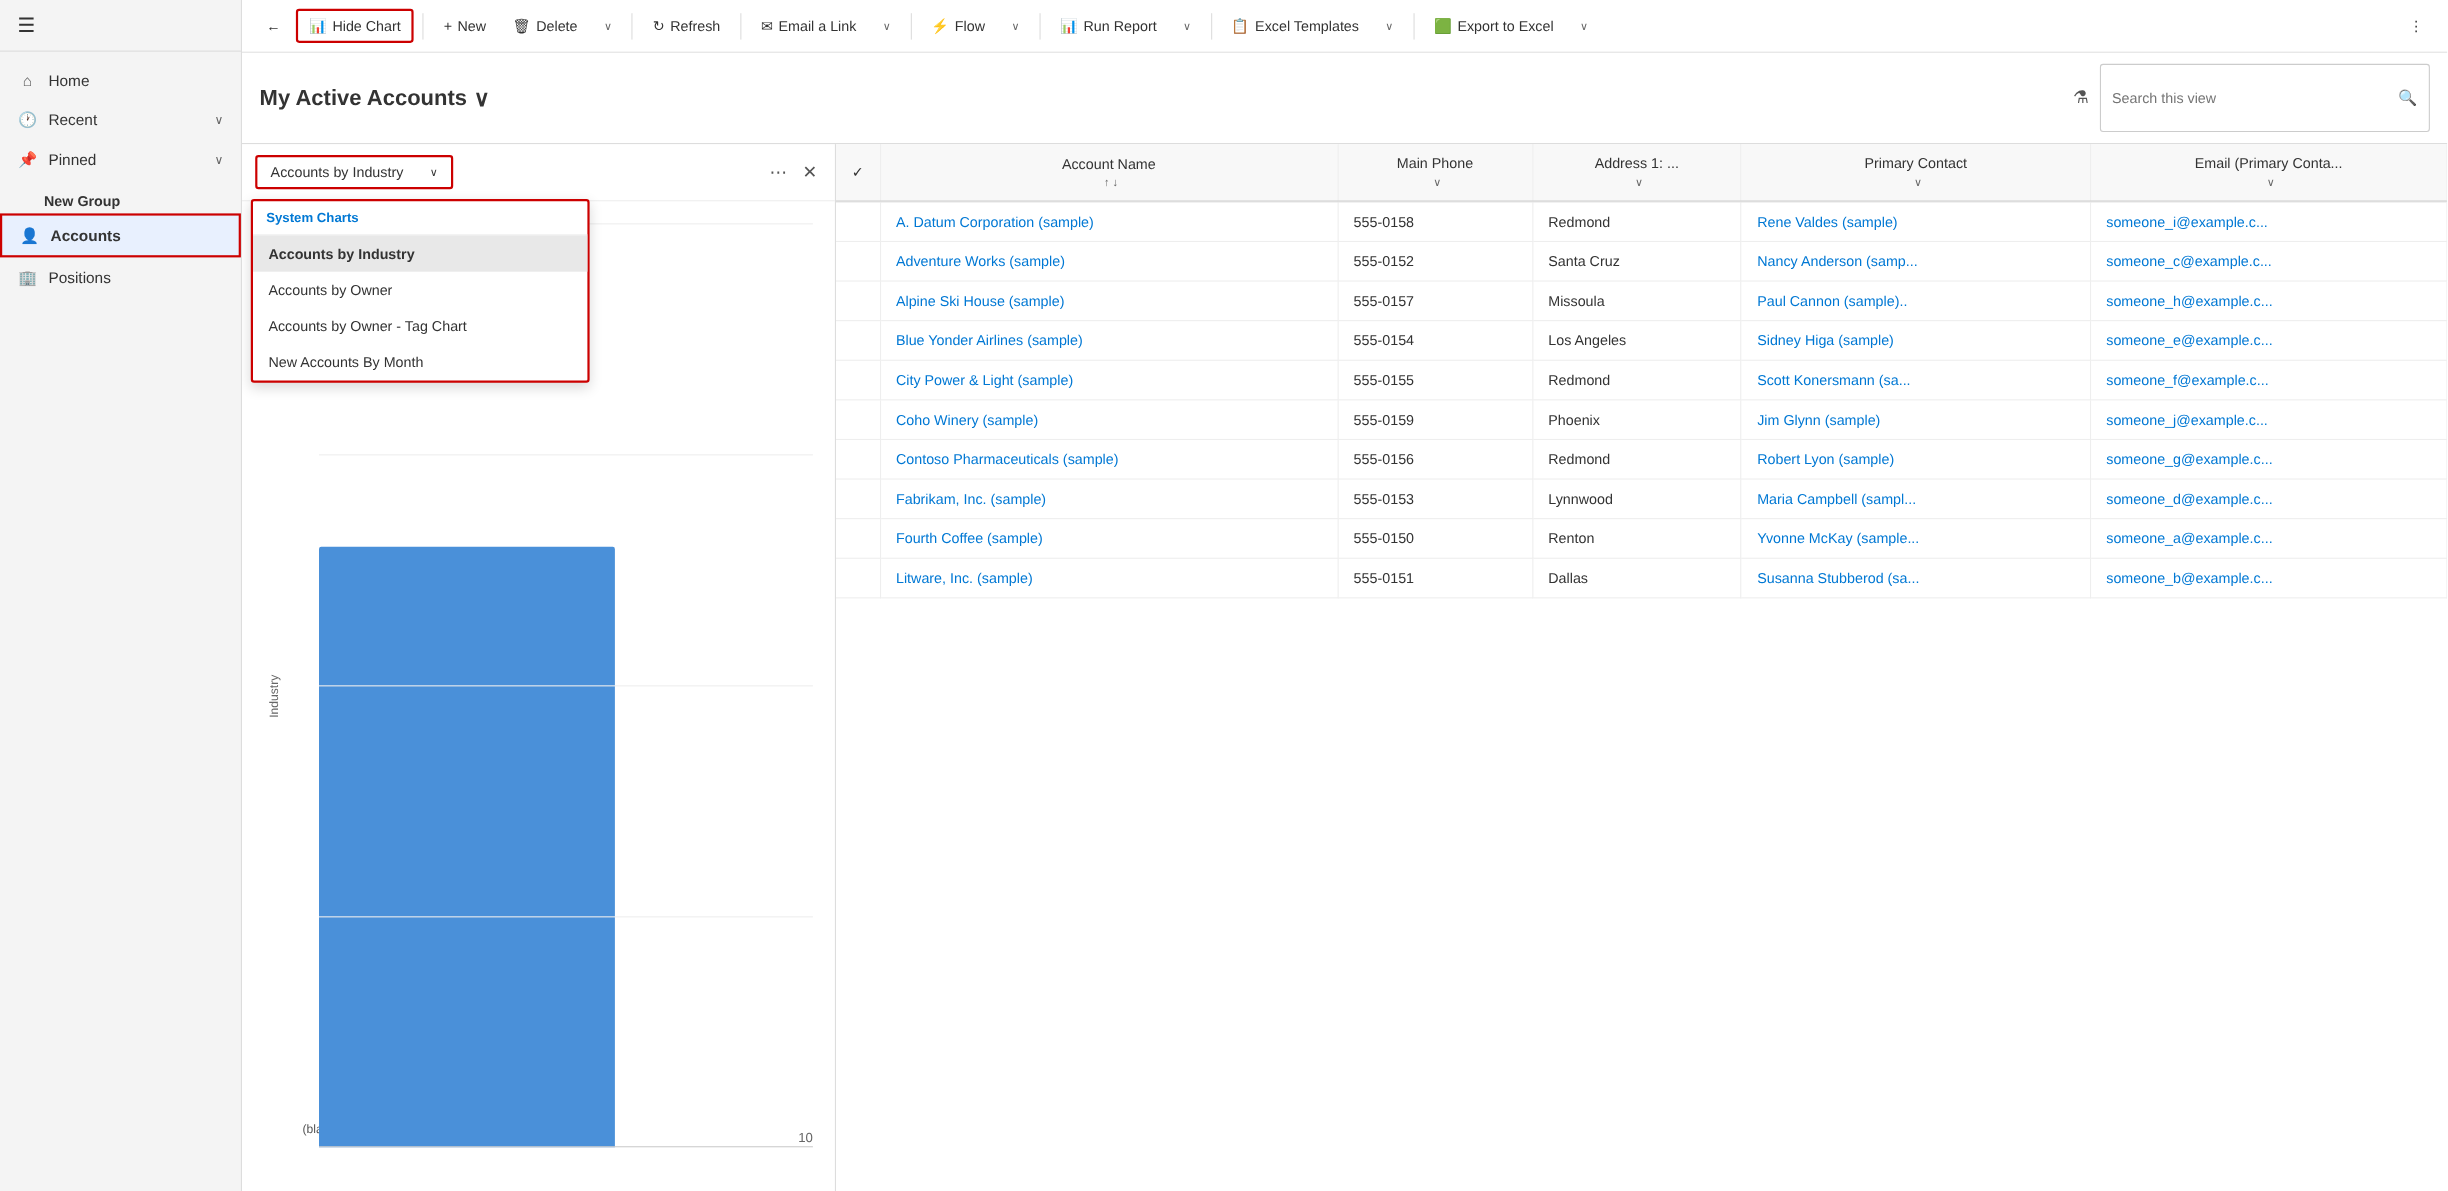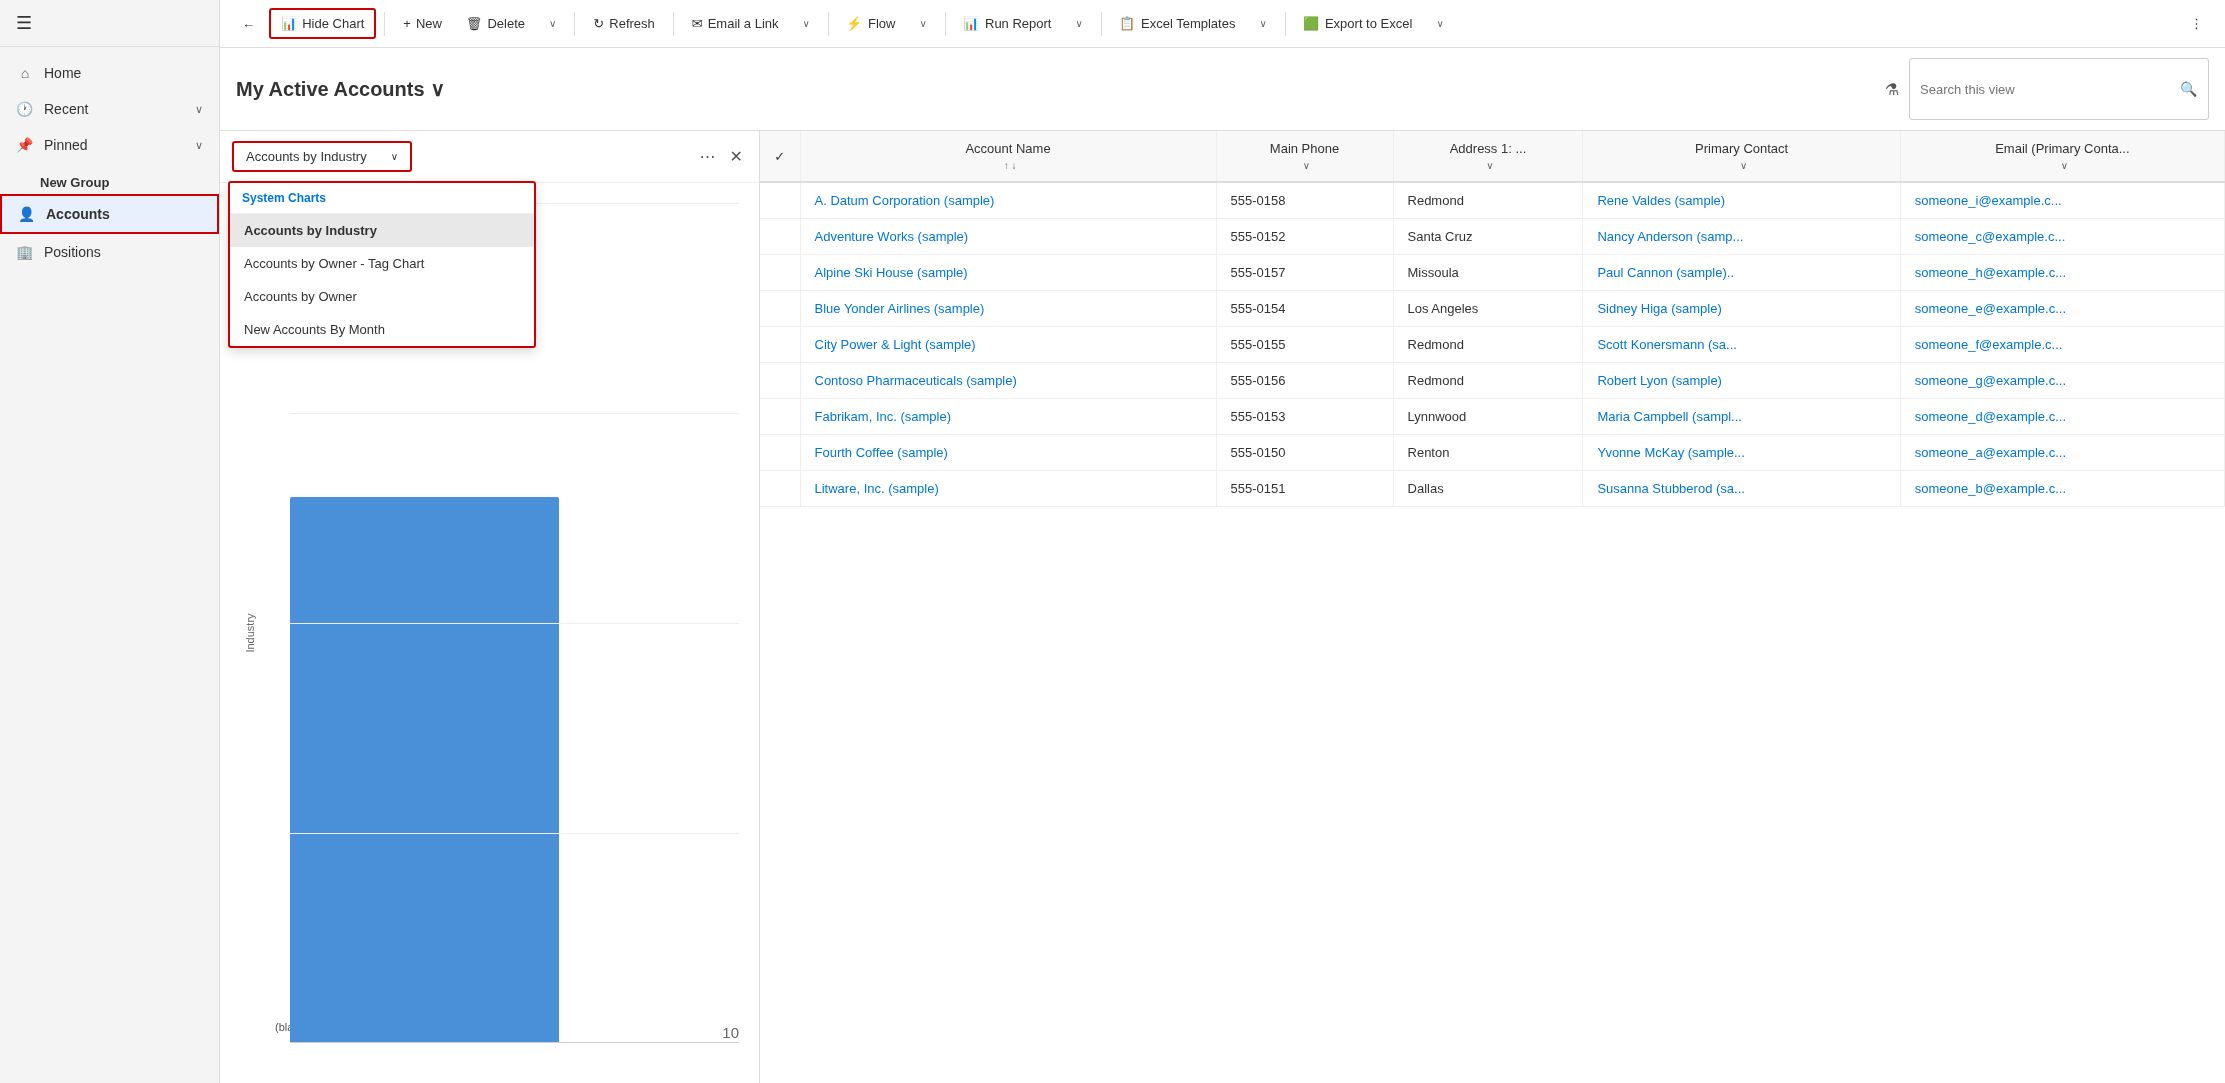--- a/index.html
+++ b/index.html
@@ -191,33 +191,33 @@
           <span class="caret">∨</span>
         </div>
         <div class="chart-header-icons">
           <button class="chart-icon-btn">⋯</button>
           <button class="chart-icon-btn">✕</button>
         </div>
 
         <div class="dropdown-menu">
           <div class="dropdown-section-label">System Charts</div>
           <div class="dropdown-item selected">Accounts by Industry</div>
+          <div class="dropdown-item">Accounts by Owner</div>
           <div class="dropdown-item">Accounts by Owner - Tag Chart</div>
-          <div class="dropdown-item">Accounts by Owner</div>
           <div class="dropdown-item">New Accounts By Month</div>
         </div>
       </div>
 
       <div style="position: relative; flex: 1; overflow: hidden;">
         <div class="chart-y-label">Industry</div>
         <div class="chart-blank-label">(blank)</div>
         <div style="position: absolute; top: 20px; right: 20px; bottom: 40px; left: 70px; display: flex; align-items: flex-end;">
           <div style="width: 60%; height: 65%; background: #4a90d9; border-radius: 2px 2px 0 0;"></div>
         </div>
-        <div style="position: absolute; right: 20px; bottom: 42px; font-size: 15px; color: #666;">10</div>
+        <div style="position: absolute; right: 20px; bottom: 42px; font-size: 12px; color: #666;">10</div>
 
         <div style="position: absolute; top: 20px; right: 20px; bottom: 40px; left: 70px; pointer-events: none;">
           <div style="position: absolute; top: 0; left: 0; right: 0; border-top: 1px solid #eee;"></div>
           <div style="position: absolute; top: 25%; left: 0; right: 0; border-top: 1px solid #eee;"></div>
           <div style="position: absolute; top: 50%; left: 0; right: 0; border-top: 1px solid #eee;"></div>
           <div style="position: absolute; top: 75%; left: 0; right: 0; border-top: 1px solid #eee;"></div>
           <div style="position: absolute; bottom: 0; left: 0; right: 0; border-top: 1px solid #ccc;"></div>
         </div>
       </div>
     </div>
@@ -297,20 +297,28 @@
             <tr>
     <td class="check-col"></td>
     <td class="link-cell">City Power &amp; Light (sample)</td>
     <td>555-0155</td>
     <td>Redmond</td>
     <td class="link-cell">Scott Konersmann (sa...</td>
     <td class="link-cell">someone_f@example.c...</td>
   </tr>
             <tr>
     <td class="check-col"></td>
+    <td class="link-cell">Coho Winery (sample)</td>
+    <td>555-0159</td>
+    <td>Phoenix</td>
+    <td class="link-cell">Jim Glynn (sample)</td>
+    <td class="link-cell">someone_j@example.c...</td>
+  </tr>
+            <tr>
+    <td class="check-col"></td>
     <td class="link-cell">Contoso Pharmaceuticals (sample)</td>
     <td>555-0156</td>
     <td>Redmond</td>
     <td class="link-cell">Robert Lyon (sample)</td>
     <td class="link-cell">someone_g@example.c...</td>
   </tr>
             <tr>
     <td class="check-col"></td>
     <td class="link-cell">Fabrikam, Inc. (sample)</td>
     <td>555-0153</td>

